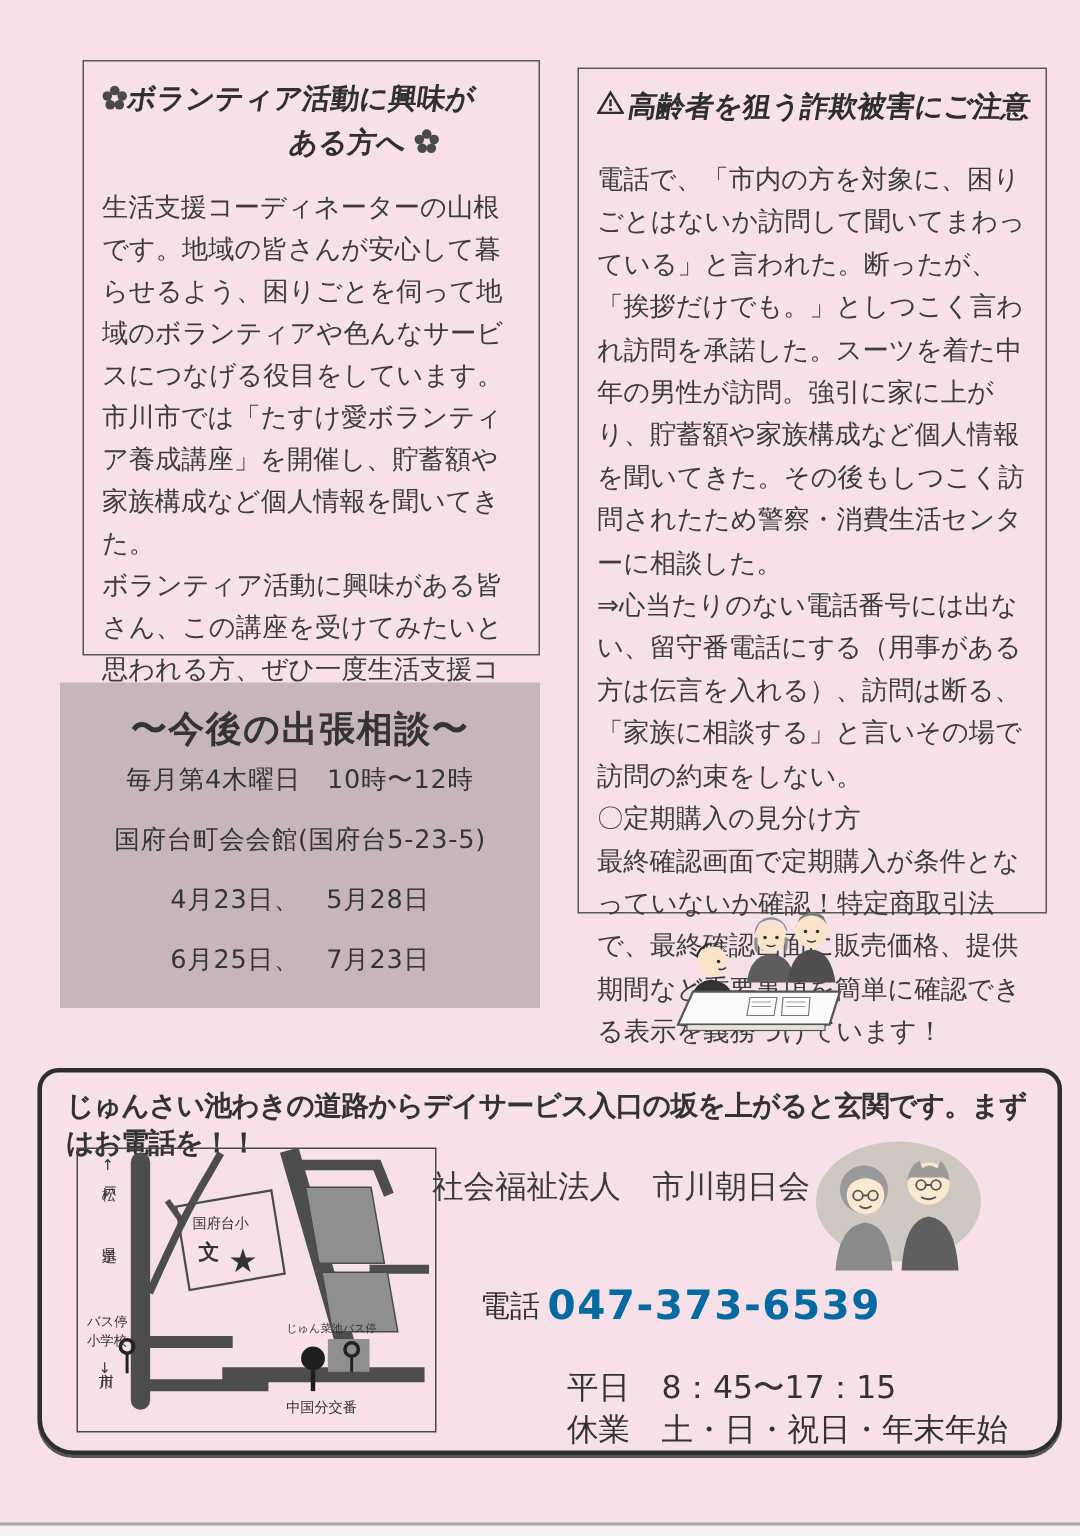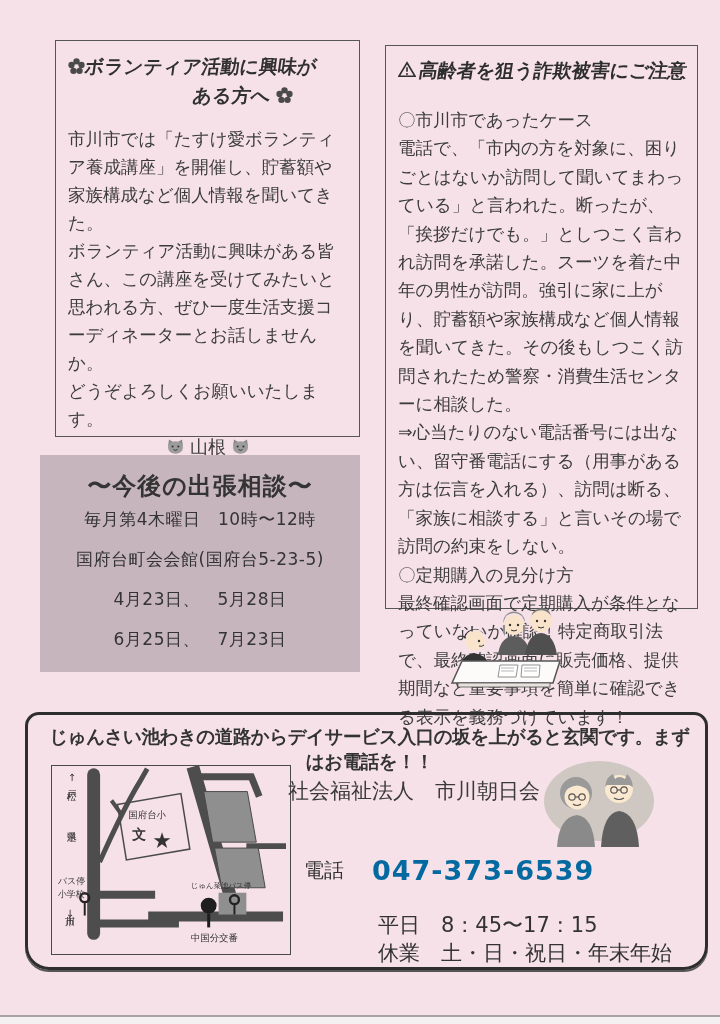--- a/index.html
+++ b/index.html
@@ -39,29 +39,29 @@
   .sch-line  { font-size:17px; margin-bottom:17px; letter-spacing:0.5px; }
   
   .consult-illust { position:absolute; left:448px; top:603px; width:118px; height:95px; }
   
   .footer-box {
     position:absolute; left:25px; top:712px; width:683px; height:258px;
     border:3px solid #2e2e2e; border-radius:14px 14px 24px 24px;
     box-shadow:0 2px 0 #555;
   }
   .access-note { position:absolute; left:16px; top:9px; right:10px;
-    font-size:18.5px; font-weight:600; color:#333; letter-spacing:-0.5px;text-align:center; }
+    font-size:18.5px; font-weight:600; color:#333; letter-spacing:-0.5px; }
   .map-box { position:absolute; left:23px; top:50px; width:240px; height:190px;
     border:1.8px solid #4a4a4a; }
   .org-row { position:absolute; left:260px; top:62px; font-size:21px; color:#3a3a3a; }
   .couple-illust { position:absolute; left:515px; top:44px; width:112px; height:90px; }
   .center-name { position:absolute; left:257px; top:110px; font-size:24.5px;
     font-weight:bold; color:#2b2b2b; letter-spacing:0px; white-space:nowrap; }
-  .phone-row { position:absolute; left:276px; top:140px; display:flex;
-    align-items:center; gap:28px;text-align:right; }
+  .phone-row { position:absolute; left:292px; top:140px; display:flex;
+    align-items:center; gap:5px;text-align:right; }
   .phone-label { font-size:20px; color:#333; }
   .phone-number { font-size:27px; font-weight:bold; color:#0369a1; letter-spacing:1px; }
   .hours-weekday { position:absolute; left:350px; top:196px; font-size:21px; color:#333; }
   .hours-closed  { position:absolute; left:350px; top:224px; font-size:21px; color:#333; }
   
   .scan-edge { position:absolute; left:0; right:0; bottom:0; height:9px;
     background:#f4eff1; border-top:2px solid #a9a2a4; }
   svg text { font-family:"DejaVu Sans","Liberation Sans",sans-serif; fill:#333; }
   .v-text { writing-mode:vertical-rl; text-orientation:upright; }
 </style>
@@ -92,20 +92,21 @@
                 <circle cx="14.2" cy="7.4" r="3.4"></circle>
                 <circle cx="12.2" cy="13.6" r="3.4"></circle>
                 <circle cx="5.8" cy="13.6" r="3.4"></circle>
                 <circle cx="3.8" cy="7.4" r="3.4"></circle>
               </g>
               <circle cx="9" cy="9" r="2.2" fill="#f6e1e8"></circle>
             </svg>
       </span></div>
     </div>
     <div class="vol-body" style="margin-top:14px;">
+      <p>生活支援コーディネーターの山根です。地域の皆さんが安心して暮らせるよう、困りごとを伺って地域のボランティアや色んなサービスにつなげる役目をしています。</p>
       <p>市川市では「たすけ愛ボランティア養成講座」を開催し、貯蓄額や家族構成など個人情報を聞いてきた。</p>
       <p>ボランティア活動に興味がある皆さん、この講座を受けてみたいと思われる方、ぜひ一度生活支援コーディネーターとお話しませんか。</p>
       <p>どうぞよろしくお願いいたします。</p>
     </div>
     <div class="signature">
       <span>
         <svg width="17" height="15" viewBox="0 0 17 15">
             <polygon points="1,7 2,0.5 7,3.5" fill="#8b8b8b"></polygon>
             <polygon points="16,7 15,0.5 10,3.5" fill="#8b8b8b"></polygon>
             <ellipse cx="8.5" cy="8.5" rx="7.5" ry="6.2" fill="#9c9c9c"></ellipse>
@@ -133,21 +134,20 @@
       <span>
         <svg width="18" height="17" viewBox="0 0 20 18">
             <polygon points="10,1.5 19,16.5 1,16.5" fill="none" stroke="#2e2e2e" stroke-width="1.8"></polygon>
             <line x1="10" y1="6.5" x2="10" y2="11.5" stroke="#2e2e2e" stroke-width="1.8"></line>
             <circle cx="10" cy="14" r="1.1" fill="#2e2e2e"></circle>
           </svg>
       </span>
       <span class="skew">高齢者を狙う詐欺被害にご注意</span>
     </div>
     <div class="fraud-body">
-      <p>〇市川市であったケース</p>
       <p>電話で、「市内の方を対象に、困りごとはないか訪問して聞いてまわっている」と言われた。断ったが、「挨拶だけでも。」としつこく言われ訪問を承諾した。スーツを着た中年の男性が訪問。強引に家に上がり、貯蓄額や家族構成など個人情報を聞いてきた。その後もしつこく訪問されたため警察・消費生活センターに相談した。</p>
       <p>⇒心当たりのない電話番号には出ない、留守番電話にする（用事がある方は伝言を入れる）、訪問は断る、「家族に相談する」と言いその場で訪問の約束をしない。</p>
       <p>〇定期購入の見分け方</p>
       <p>最終確認画面で定期購入が条件となっていないか確認！特定商取引法で、最終確認画面に販売価格、提供期間など重要事項を簡単に確認できる表示を義務づけています！</p>
     </div>
   </div>
 
   <div class="schedule-box">
     <div class="sch-title">〜今後の出張相談〜</div>
     <div class="sch-line">毎月第4木曜日　10時〜12時</div>

